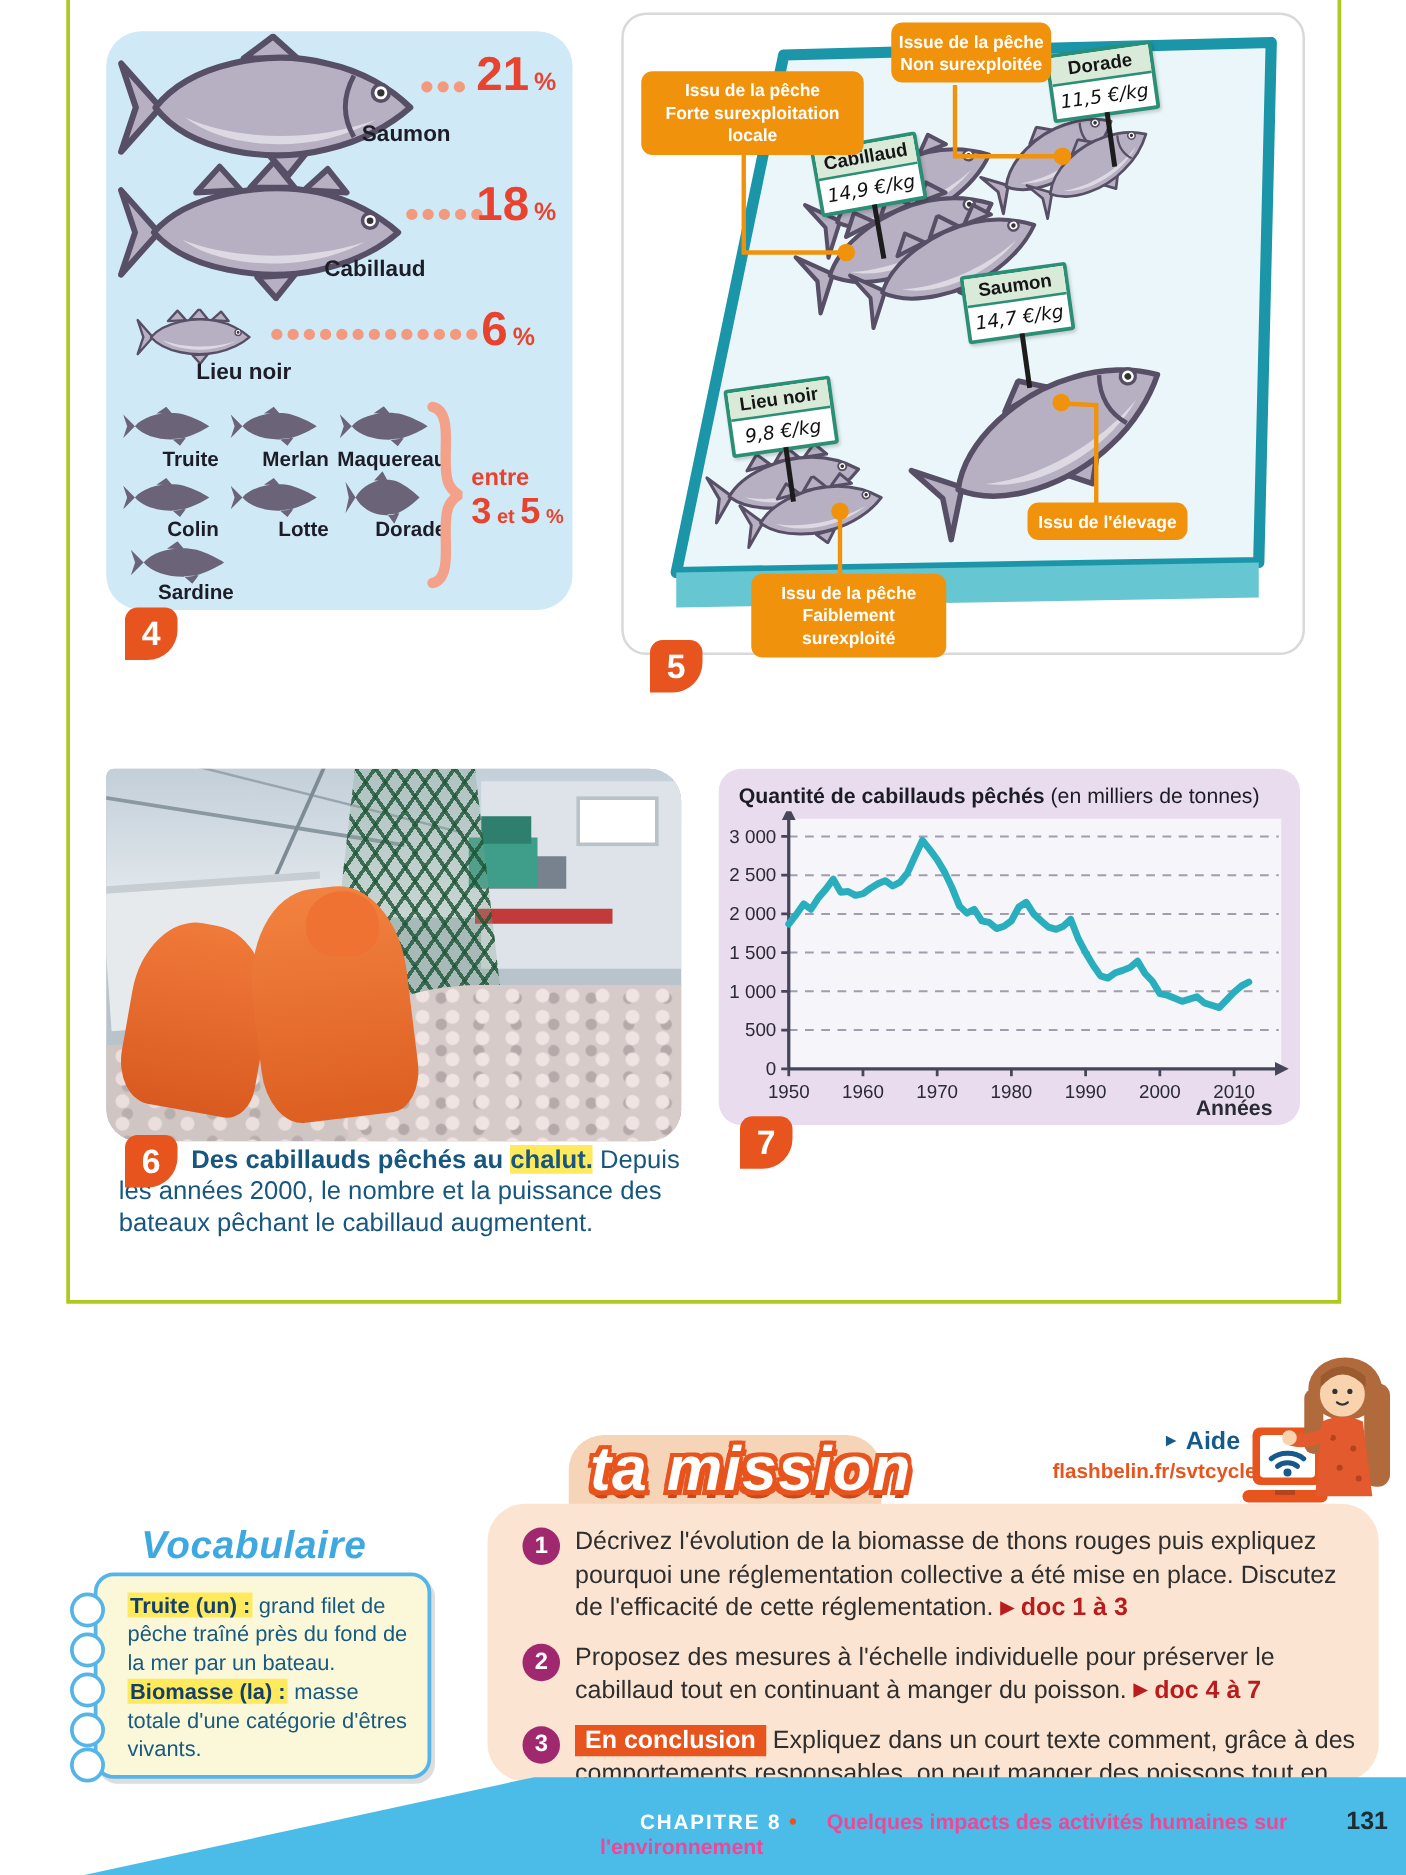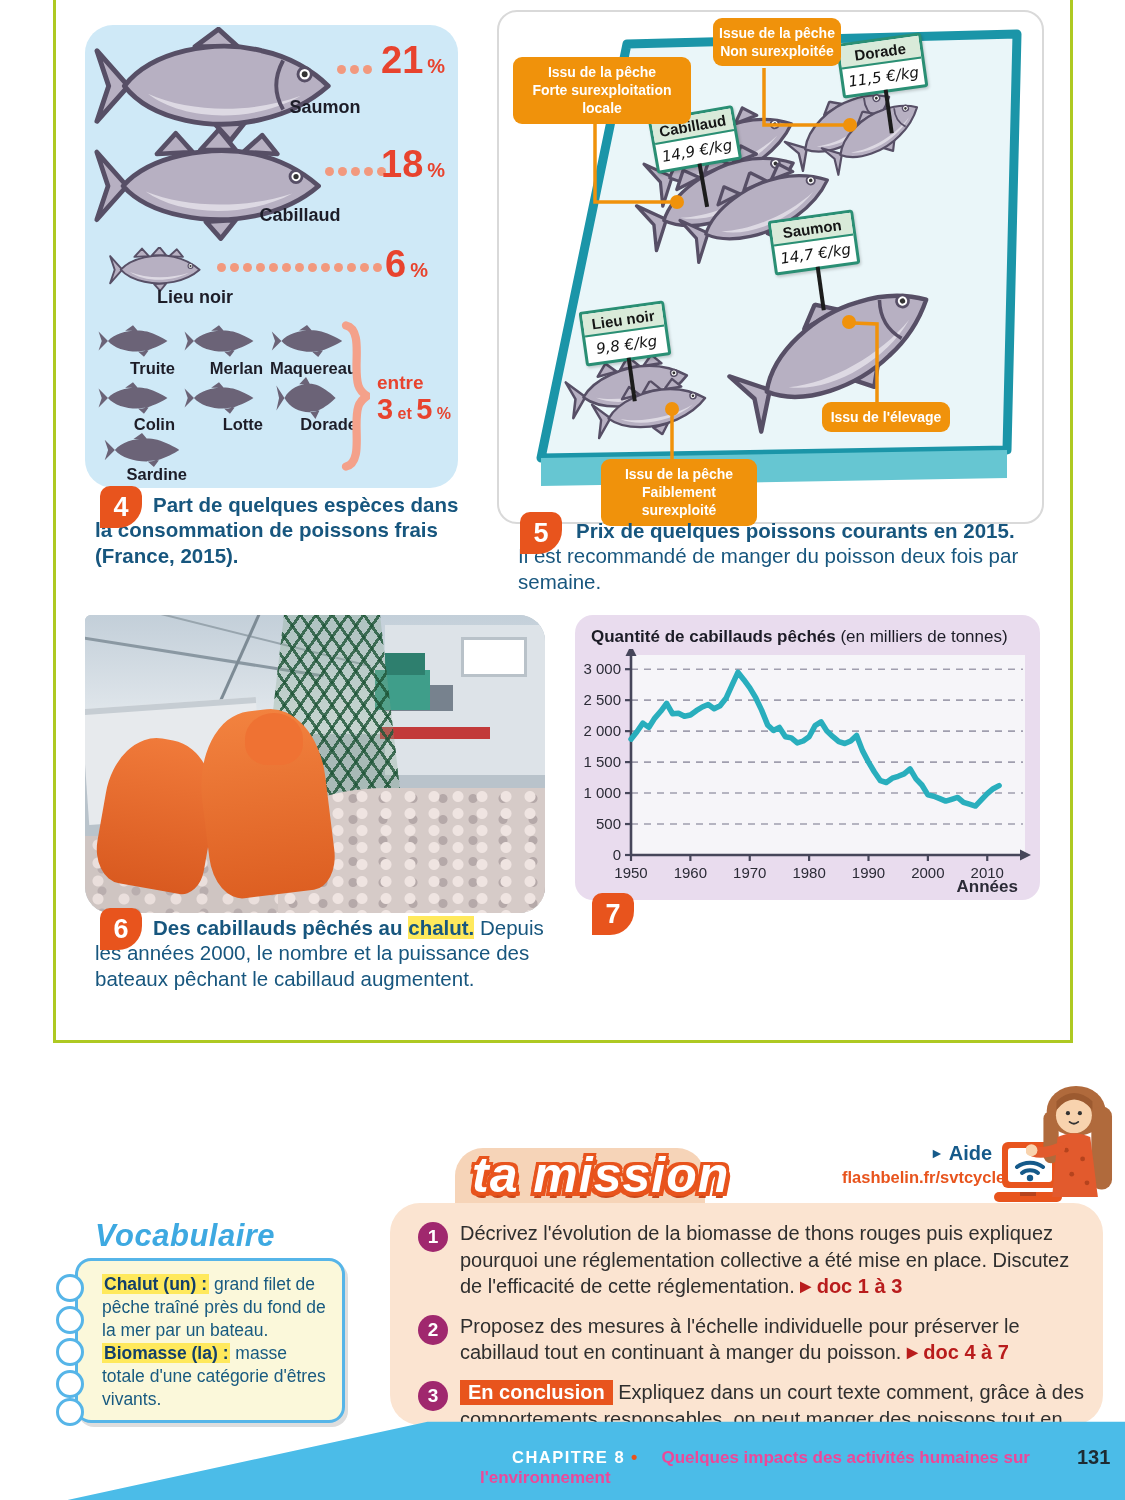--- a/index.html
+++ b/index.html
@@ -54,21 +54,21 @@
   .photo{left:85px;top:615px;width:460px;height:298px;border-radius:6px 26px 26px 26px;
          overflow:hidden;background:#b9c3cb;}
   .photo *{position:absolute;}
 
   
   .chart-title{font-size:17px;color:#1c1c26;}
   .chart-title b{font-weight:bold;}
   .annees{font-size:17px;font-weight:bold;color:#2b2b36;}
 
   
-  .vocab-head{font-size:31px;font-weight:bold;font-style:italic;color:#3ea9e1;letter-spacing:.5px;}
+  .vocab-head{font-size:31px;font-weight:bold;font-style:italic;color:#3ea9e1;letter-spacing:.5px;margin-left:18px;}
   .vocab-box{background:#fbf8da;border:3px solid #56b5e8;border-radius:16px;
              box-shadow:3px 4px 0 rgba(120,120,120,.25);padding:12px 12px 8px 24px;
              color:#185a80;font-size:17.5px;line-height:1.32;}
   .vterm{font-weight:bold;color:#123f6b;background:#ffe95c;padding:0 2px;}
   .ring{width:22px;height:22px;border:3.5px solid #56b5e8;border-radius:50%;background:#fff;z-index:5;}
 
   
   .mission-panel{left:390px;top:1203px;width:713px;height:222px;background:#fbe4d1;border-radius:30px;}
   .mission-tab{left:455px;top:1148px;width:250px;height:70px;background:#f6d4b8;border-radius:28px 28px 0 0;}
   .logo{font-size:50px;font-weight:bold;font-style:italic;color:#fff;letter-spacing:1px;
@@ -221,21 +221,20 @@
 
     <svg class="abs" style="left:255px;top:296px" width="30" height="150" viewBox="0 0 20 100">
       <path d="M4 3 C13 5 11 20 11 30 C11 42 12 46 18 50 C12 54 11 58 11 70 C11 80 13 95 4 97" stroke="#f4a18a" stroke-width="5.5" fill="none" stroke-linecap="round"></path>
     </svg>
     <div class="abs range" style="left:292px;top:348px">
       <span class="pre">entre</span><br>
       <span class="big">3</span><span class="sm"> et </span><span class="big">5</span><span class="sm"> %</span>
     </div>
   </div>
   <div class="abs badge" style="left:100px;top:486px">4</div>
-  <p class="abs caption" style="left:95px;top:492px;width:370px"><b>Part de quelques espèces dans la consommation de poissons frais (France, 2015).</b></p>
 
   <div class="abs doc5-panel">
 
     <svg class="abs" style="left:0;top:0" width="543" height="510" viewBox="0 0 543 510">
       <polygon points="128,32 518,22 508,438 42,446" fill="#eaf6f9" stroke="#1b95a8" stroke-width="9" stroke-linejoin="round"></polygon>
       <polygon points="42,446 508,438 508,466 42,474" fill="#66c6d2"></polygon>
     </svg>
 
     <div class="fishgrp" style="left:285px;top:85px;transform:rotate(-32deg)">
       <svg width="120" height="58" viewBox="0 0 125 61">
@@ -312,21 +311,20 @@
     </div>
     <div class="abs callout" style="left:102px;top:447px;width:144px">
       <span>Issu de la pêche</span>
       <span>Faiblement surexploité</span>
     </div>
     <div class="abs callout" style="left:323px;top:390px;width:116px">
       <span>Issu de l'élevage</span>
     </div>
   </div>
   <div class="abs badge" style="left:520px;top:512px">5</div>
-  <p class="abs caption" style="left:518px;top:518px;width:512px"><b>Prix de quelques poissons courants en 2015.</b><span> Il est recommandé de manger du poisson deux fois par semaine.</span></p>
 
   <div class="abs photo">
     <div style="left:0;top:0;width:100%;height:40%;background:linear-gradient(#c3cfd9,#e6ebef)"></div>
     <div style="left:-10px;top:40px;width:250px;height:3px;background:#8a98a2;transform:rotate(9deg)"></div>
     <div style="left:-10px;top:14px;width:300px;height:2px;background:#98a5ae;transform:rotate(14deg)"></div>
     <div style="left:150px;top:-20px;width:3px;height:140px;background:#7d8b95;transform:rotate(24deg)"></div>
     <div style="left:0;top:88px;width:175px;height:110px;background:#e7eaed;border-top:6px solid #c6cdd3;transform:rotate(-4deg)"></div>
     <div style="right:0;top:10px;width:160px;height:150px;background:#dde3e8"></div>
     <div style="right:18px;top:22px;width:60px;height:34px;background:#fff;border:3px solid #b9c2c9"></div>
     <div style="right:92px;top:70px;width:70px;height:26px;background:#234;opacity:.55"></div>
@@ -395,21 +393,21 @@
         <line y1="206" y2="212" x1="406.25" x2="406.25" stroke="#46465a" stroke-width="2.2"></line>
         <text x="406.25" y="229" text-anchor="middle" font-size="15" font-family="Liberation Sans,sans-serif" fill="#2b2b36">2010</text>
         <polyline fill="none" stroke="#29aebd" stroke-width="5.5" stroke-linejoin="round" stroke-linecap="round" points="50.0,90.2 55.9,82.7 61.9,74.1 67.8,78.4 73.8,69.1 79.7,62.3 85.6,54.3 91.6,64.8 97.5,64.2 103.4,67.3 109.4,66.0 115.3,61.7 121.3,58.0 127.2,55.5 133.1,59.8 139.1,56.7 145.0,49.3 150.9,36.3 156.9,23.3 162.8,30.7 168.8,38.8 174.7,48.7 180.6,61.1 186.6,75.9 192.5,81.5 198.4,78.4 204.4,87.7 210.3,88.9 216.3,93.9 222.2,92.0 228.1,87.7 234.1,76.6 240.0,72.8 245.9,82.1 251.9,87.7 257.8,92.7 263.8,94.5 269.7,92.0 275.6,86.5 281.6,101.9 287.5,113.1 293.4,123.0 299.4,131.7 305.3,133.5 311.3,129.2 317.2,127.3 323.1,124.9 329.1,119.9 335.0,129.8 340.9,136.0 346.9,145.9 352.8,147.2 358.8,149.6 364.7,152.1 370.6,150.3 376.6,148.4 382.5,153.4 388.4,155.2 394.4,157.1 400.3,150.9 406.3,144.7 412.2,139.7 418.1,136.6"></polyline>
       </svg>
     <div class="abs annees" style="right:22px;top:262px">Années</div>
   </div>
   <div class="abs badge" style="left:592px;top:893px">7</div>
 
   <div class="abs vocab-head" style="left:95px;top:1218px">Vocabulaire</div>
   <div class="abs vocab-box" style="left:75px;top:1258px;width:228px">
-    <span class="vterm">Chalut (un) :</span><span> grand filet de pêche traîné près du fond de la mer par un bateau.</span><br>
+    <span class="vterm">Truite (un) :</span><span> grand filet de pêche traîné près du fond de la mer par un bateau.</span><br>
     <span class="vterm">Biomasse (la) :</span><span> masse totale d'une catégorie d'êtres vivants.</span>
   </div>
   <div class="abs ring" style="left:56px;top:1274px"></div>
   <div class="abs ring" style="left:56px;top:1306px"></div>
   <div class="abs ring" style="left:56px;top:1338px"></div>
   <div class="abs ring" style="left:56px;top:1370px"></div>
   <div class="abs ring" style="left:56px;top:1398px"></div>
 
   <div class="abs mission-tab"></div>
   <div class="abs mission-panel"></div>

